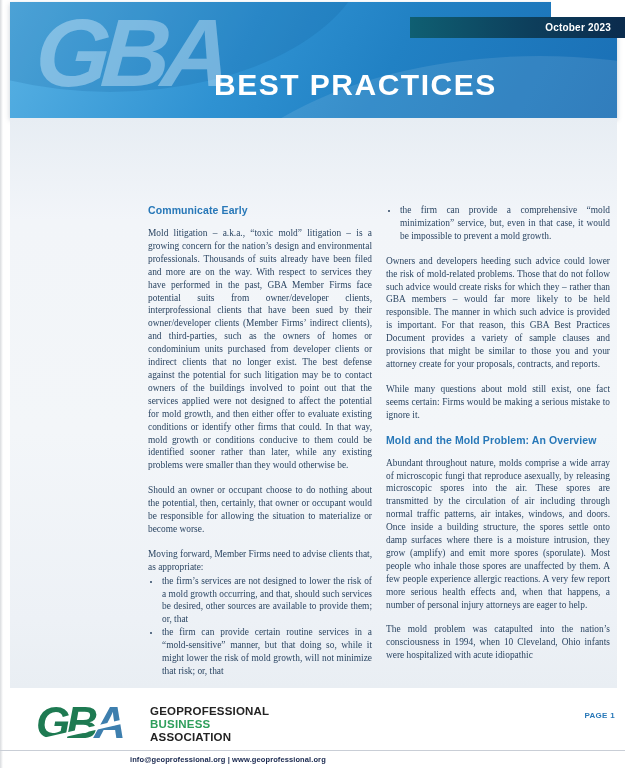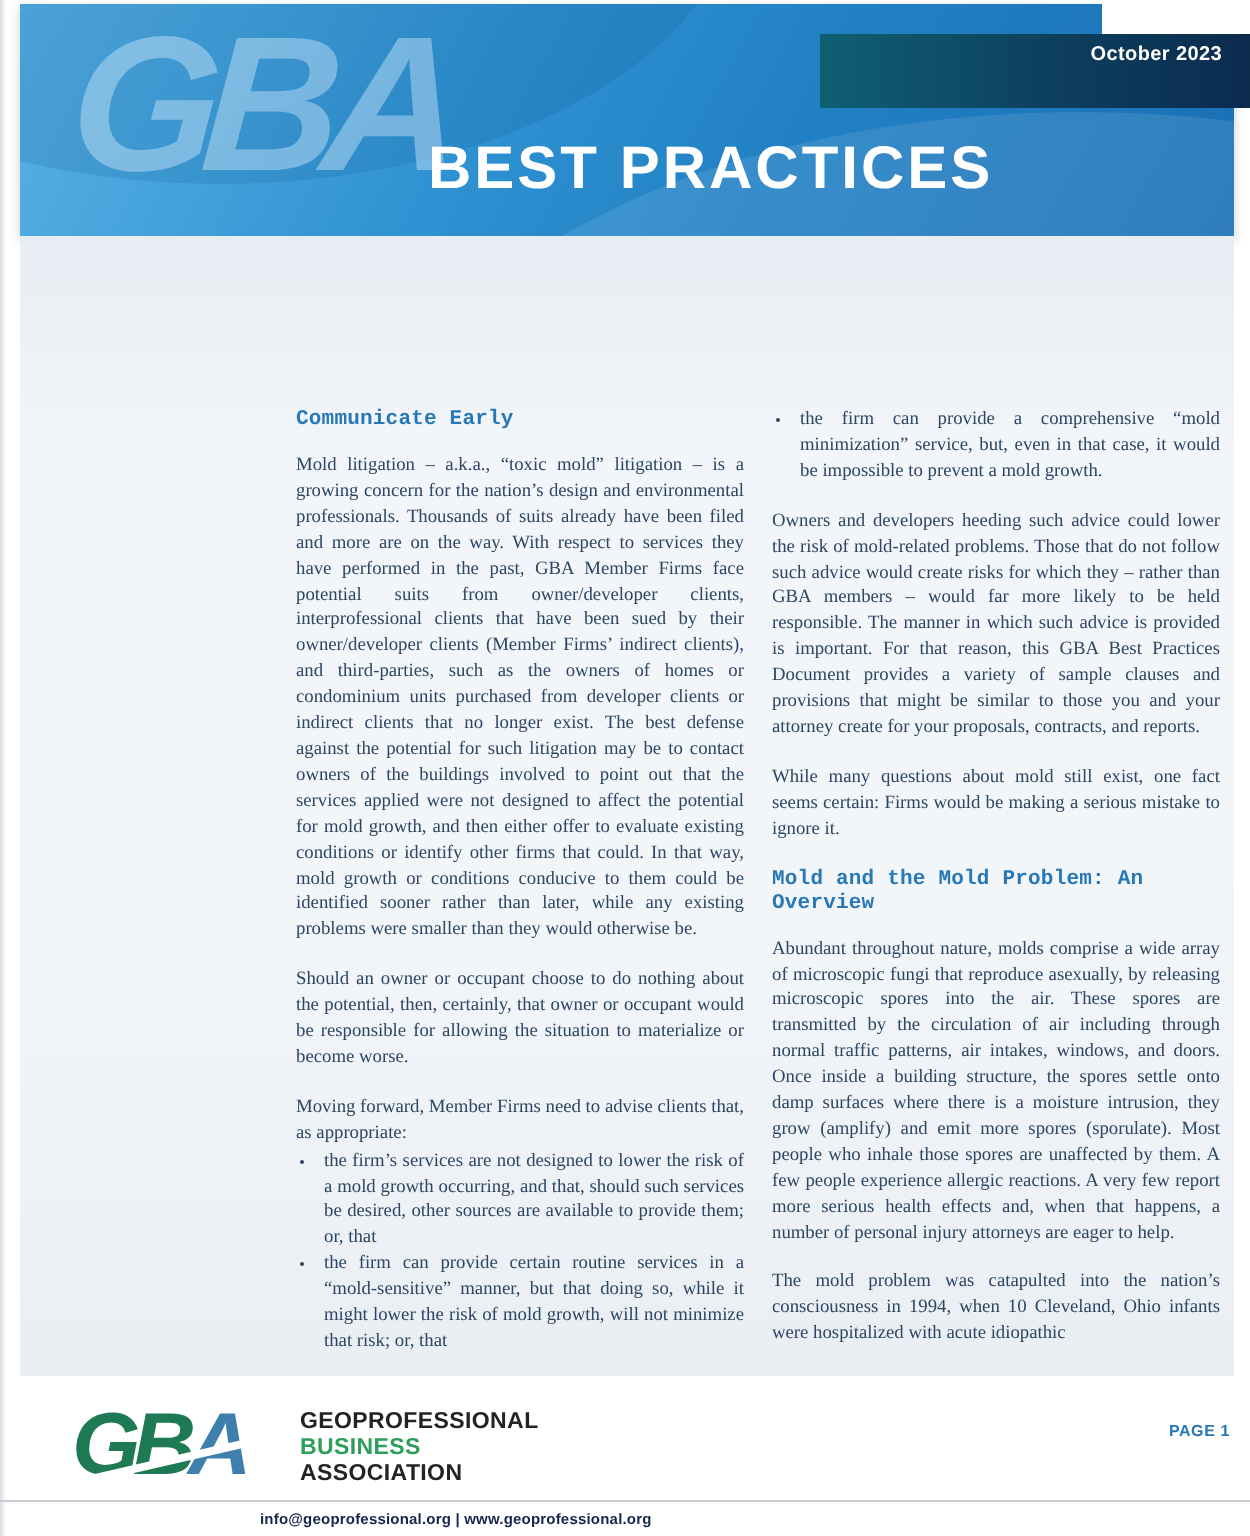--- a/index.html
+++ b/index.html
@@ -33,21 +33,21 @@
     transform:skewX(-4deg);z-index:2;
   }
   .banner-title{
     position:absolute;left:204px;top:66px;z-index:3;
     font-size:30px;font-weight:800;color:#ffffff;letter-spacing:1.5px;
   }
   .header-notch{
     position:absolute;right:0;top:0;width:74px;height:17px;background:#ffffff;z-index:4;
   }
   .date-ribbon{
-    position:absolute;left:410px;right:0;top:17px;height:37px;z-index:5;
+    position:absolute;left:410px;right:0;top:17px;height:21px;z-index:5;
     background:linear-gradient(90deg,#0f5f72 0%,#0d3f5c 55%,#0b2b4d 100%);
     color:#ffffff;font-size:10px;font-weight:700;
     text-align:right;line-height:21px;padding-right:14px;box-sizing:border-box;
     letter-spacing:.2px;
   }
 
   
   .content-card{
     position:absolute;left:10px;top:118px;width:607px;height:570px;
     background:linear-gradient(180deg,#e7edf3 0%,#f2f5f9 18%,#f3f6f9 55%,#edf1f6 88%,#e9eef3 100%);
@@ -55,21 +55,21 @@
   .page-title{
     position:absolute;left:138px;top:26px;
     font-size:21px;font-weight:800;color:#1b2440;letter-spacing:.2px;
   }
   .columns{
     position:absolute;left:138px;top:86px;width:462px;
     display:flex;gap:14px;
   }
   .col{flex:1;min-width:0;}
   .sec-heading{
-    font-family:Liberation Mono, monospace;
+    font-family:Liberation Sans, sans-serif;
     font-size:10.5px;font-weight:700;color:#2878b8;
     margin:0 0 11px 0;letter-spacing:.1px;
   }
   .sec-heading.spaced{margin-top:3px;}
   .body-copy,.bullets li{
     font-family:"Liberation Serif",serif;
     font-size:9.4px;line-height:12.9px;color:#2c4663;
     text-align:justify;
   }
   .body-copy{margin:0 0 12px 0;}

